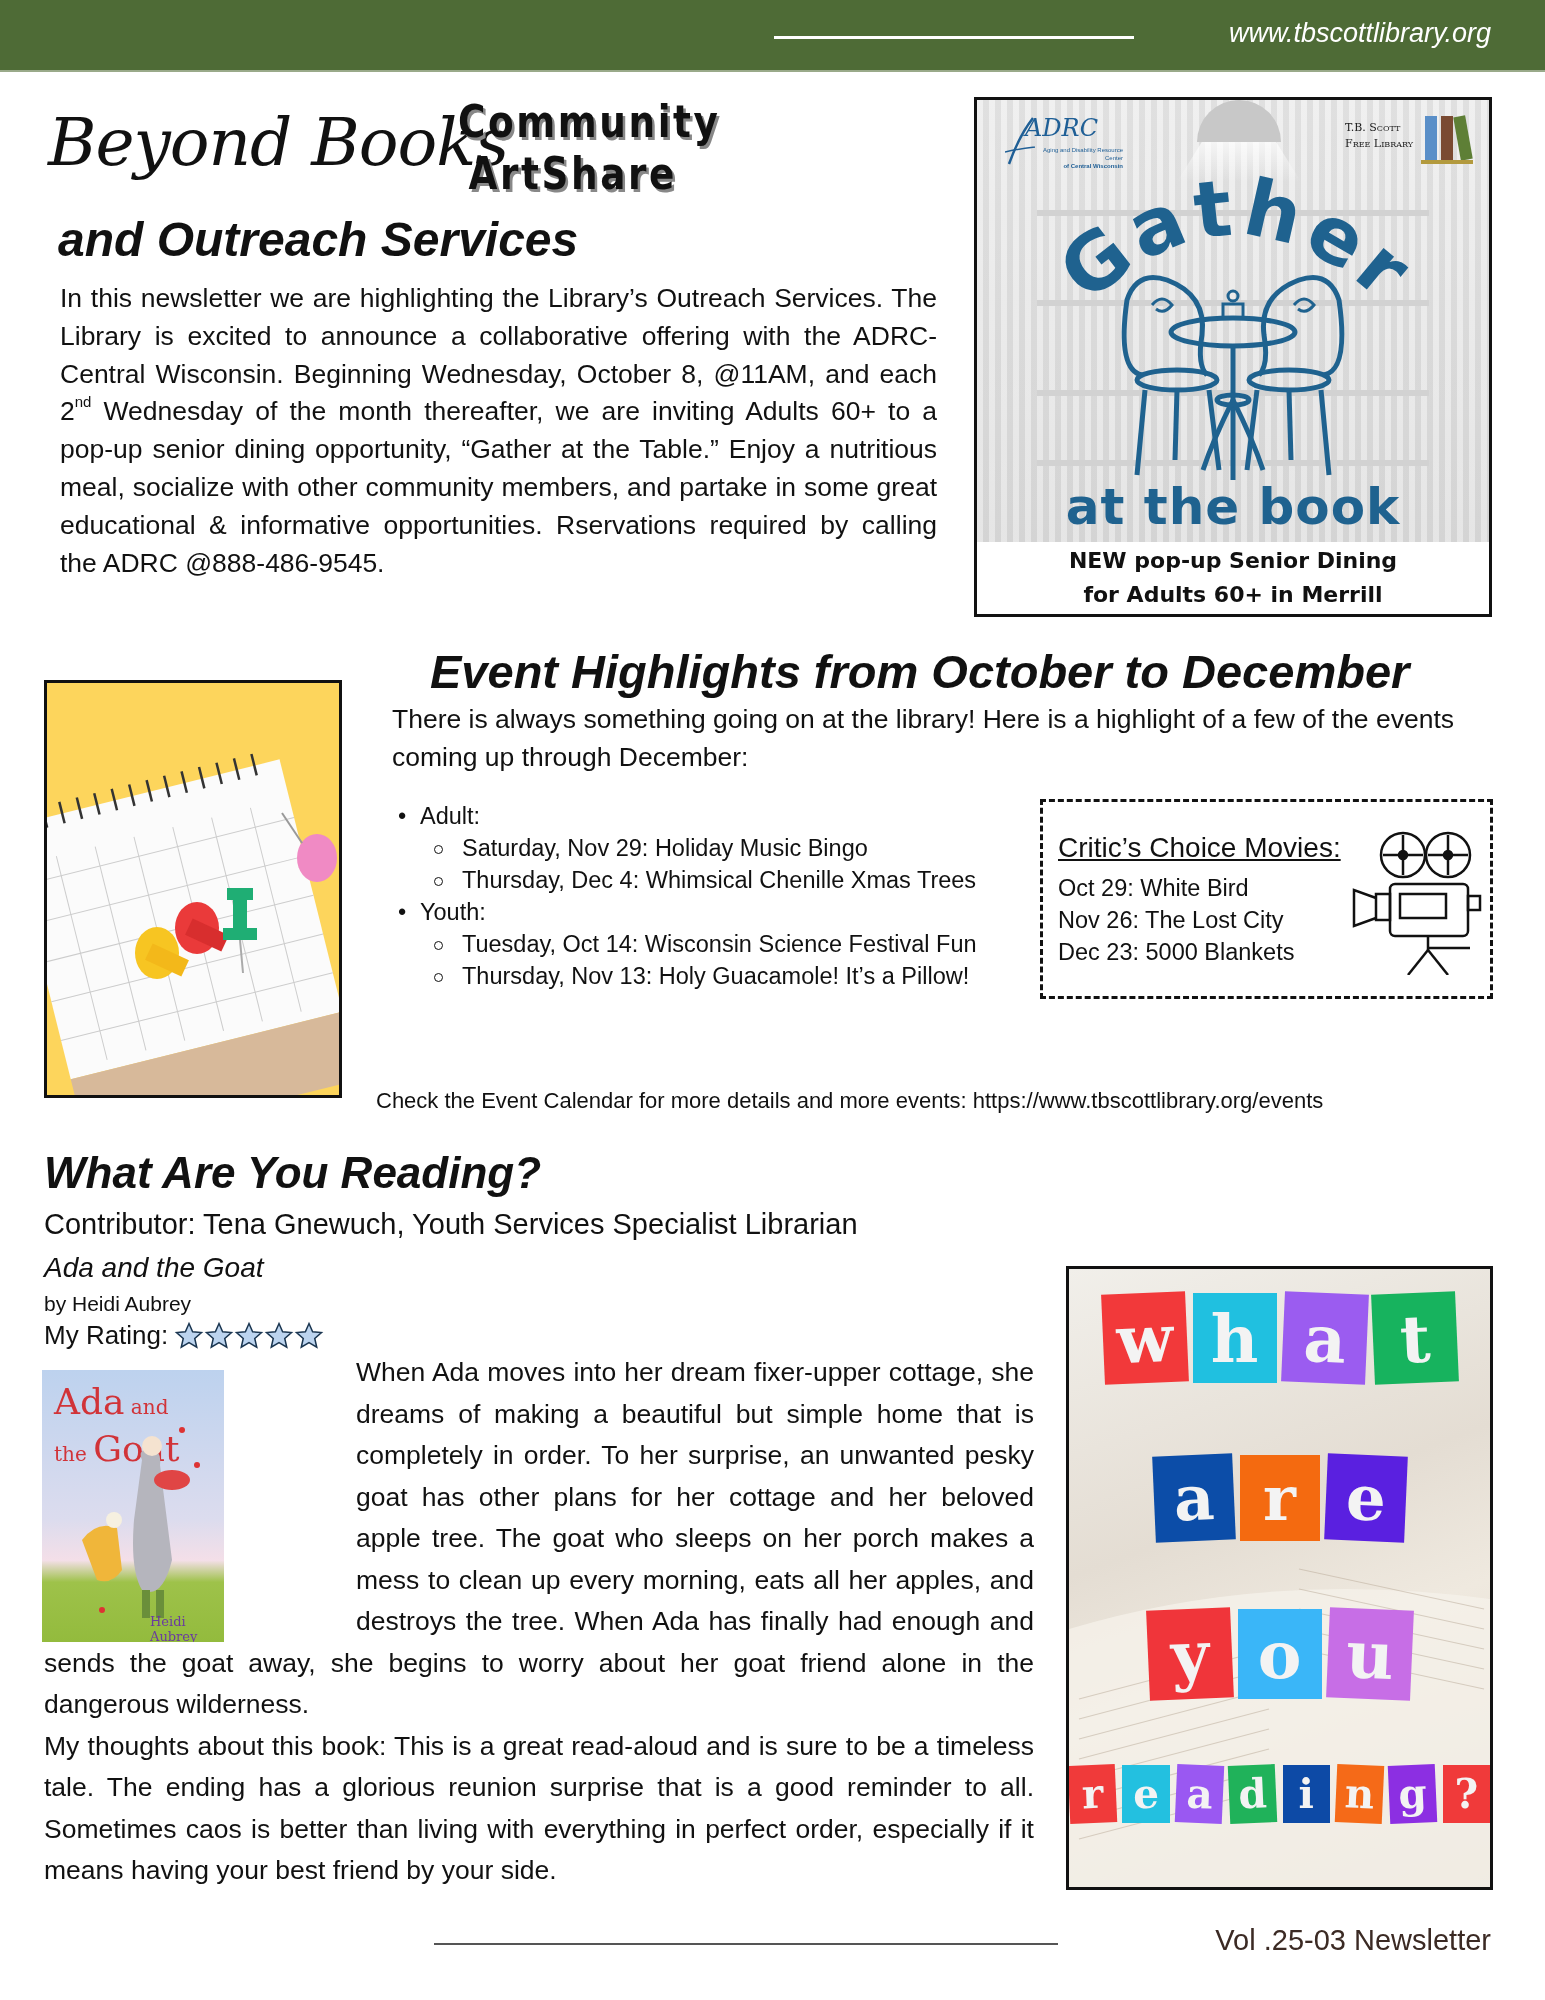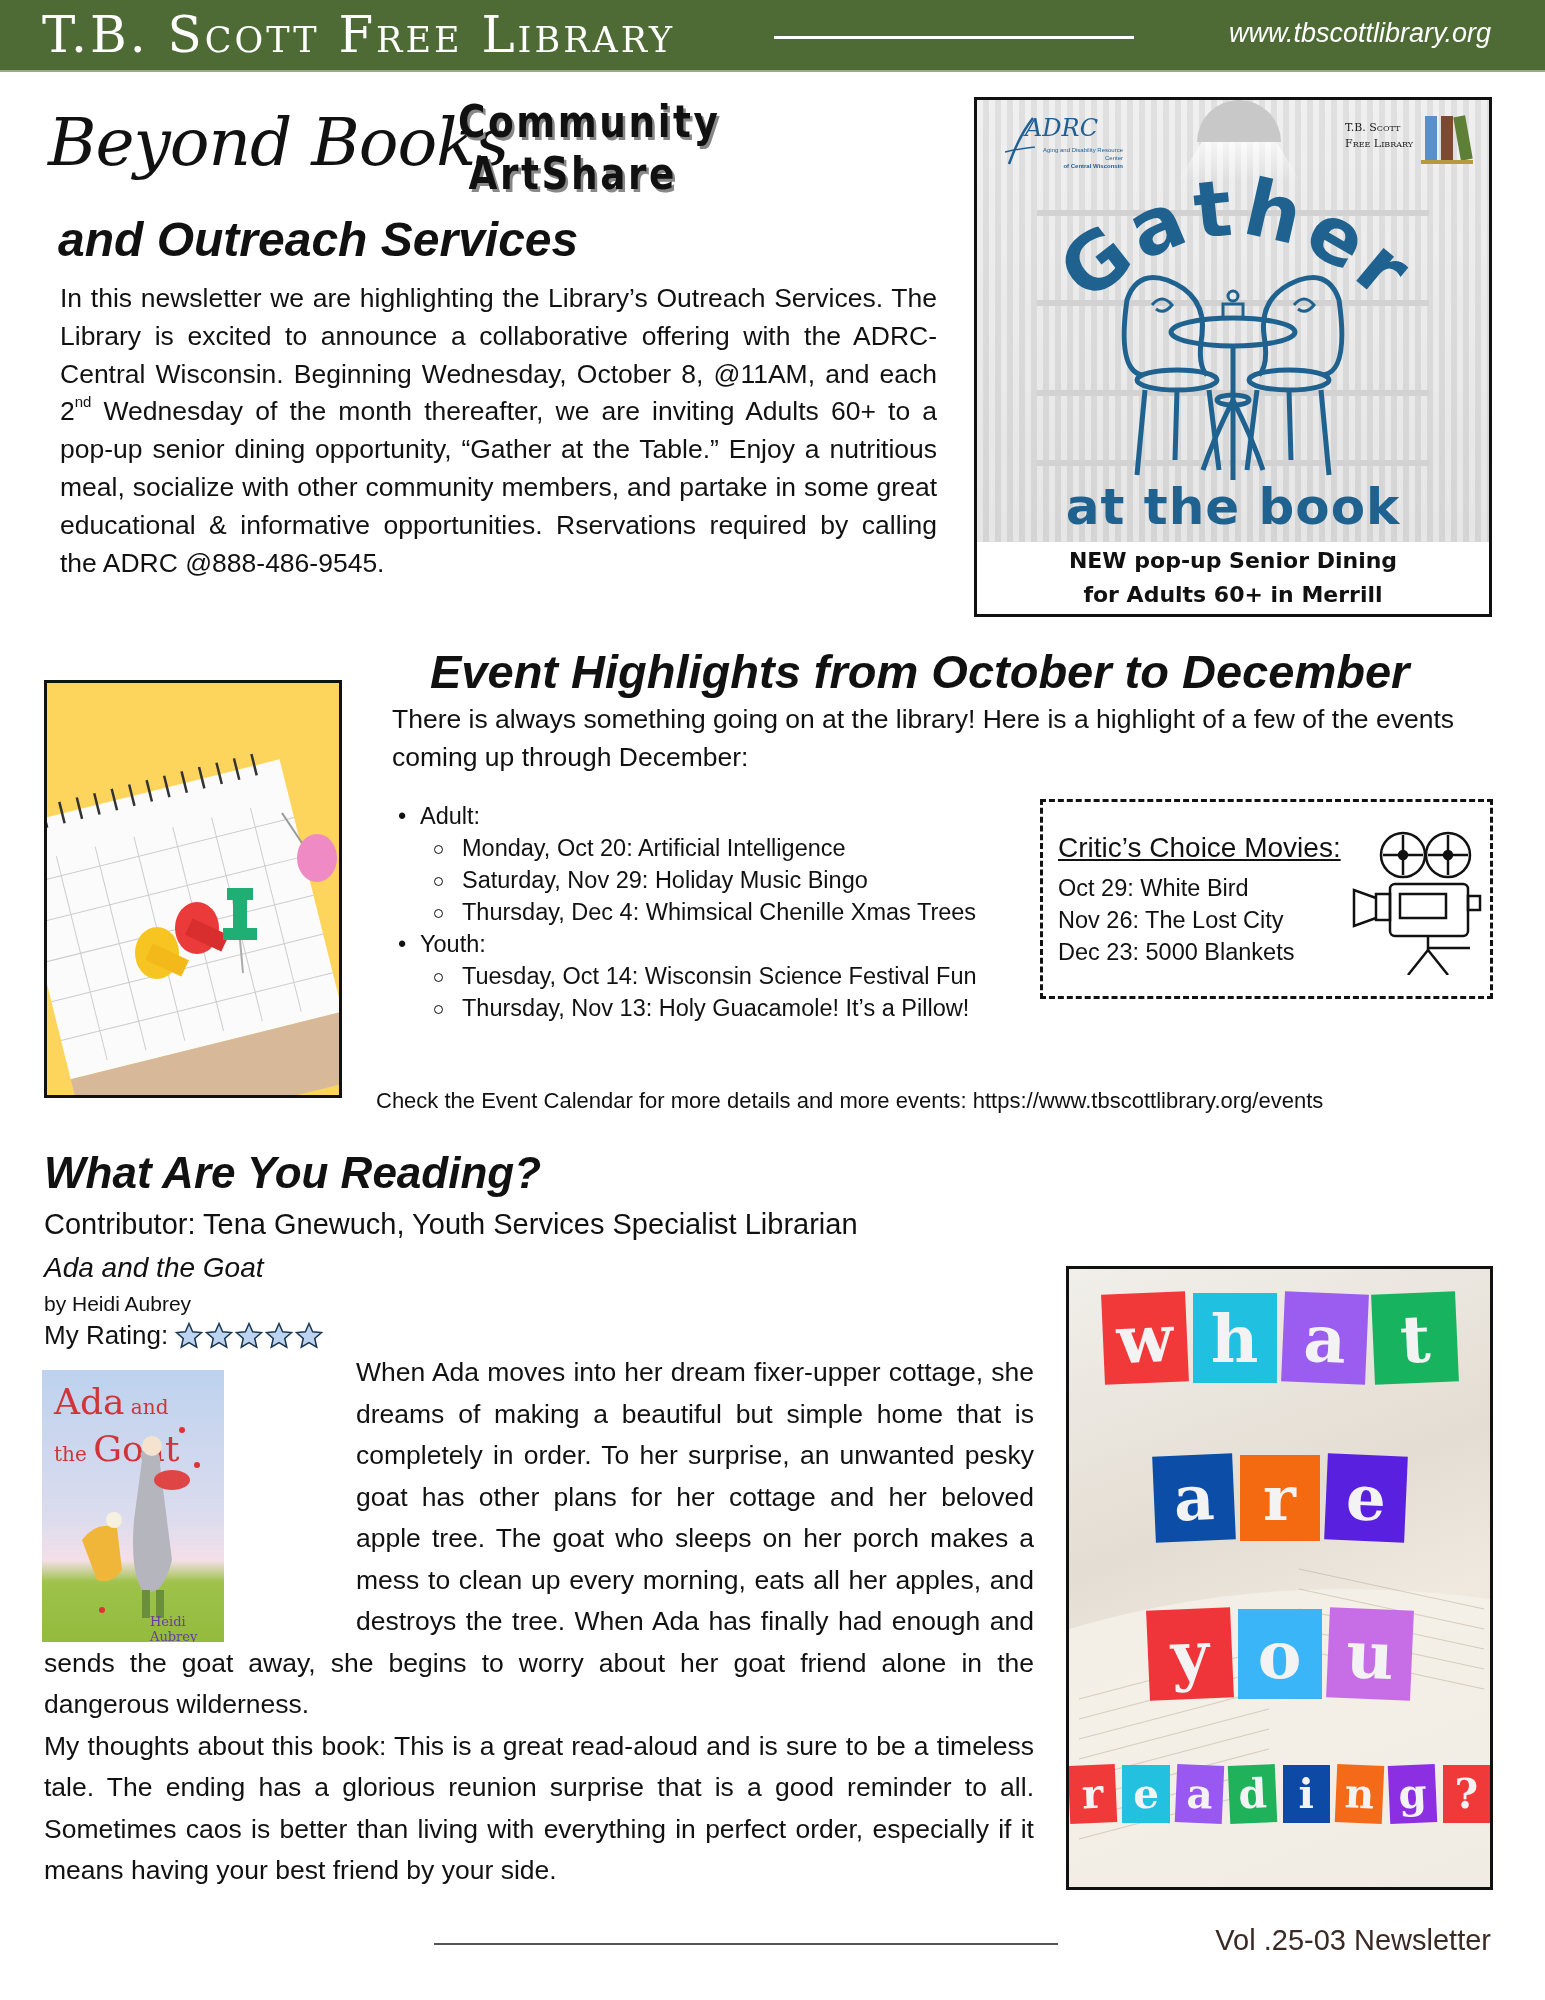--- a/index.html
+++ b/index.html
@@ -79,21 +79,20 @@
   .tile { display: inline-flex; align-items: center; justify-content: center; font-family: "DejaVu Serif", serif; font-weight: bold; color: #f3f3f3; }
 
   
   .footer-rule { position: absolute; left: 434px; top: 1943px; width: 624px; height: 2px; background: #555; }
   .footer-vol { position: absolute; right: 54px; top: 1924px; font-size: 29px; color: #3b2a24; }
 </style>
 </head>
 <body>
 
 <div class="header">
-  <div class="header-title">T.B. Scott Free Library</div>
   <div class="header-rule"></div>
   <div class="header-url">www.tbscottlibrary.org</div>
 </div>
 
 <div class="bb-script">Beyond Books</div>
 <div class="bb-art">
   <div>Community</div>
   <div>ArtShare</div>
 </div>
 <div class="bb-sub">and Outreach Services</div>
@@ -220,21 +219,20 @@
         <line x1="255" y1="160" x2="235" y2="130" stroke="#999" stroke-width="2"></line>
       </g>
   </svg>
 </div>
 
 <div class="ev-title">Event Highlights from October to December</div>
 <div class="ev-intro">There is always something going on at the library! Here is a highlight of a few of the events coming up through December:</div>
 
 <ul class="ev-list">
   <li class="cat">Adult:</li>
-  <li class="sub">Monday, Oct 20: Artificial Intelligence</li>
   <li class="sub">Saturday, Nov 29: Holiday Music Bingo</li>
   <li class="sub">Thursday, Dec 4: Whimsical Chenille Xmas Trees</li>
   <li class="cat">Youth:</li>
   <li class="sub">Tuesday, Oct 14: Wisconsin Science Festival Fun</li>
   <li class="sub">Thursday, Nov 13: Holy Guacamole! It’s a Pillow!</li>
 </ul>
 
 <div class="movies">
   <div class="movies-title">Critic’s Choice Movies:</div>
   <ul class="movies-list">

